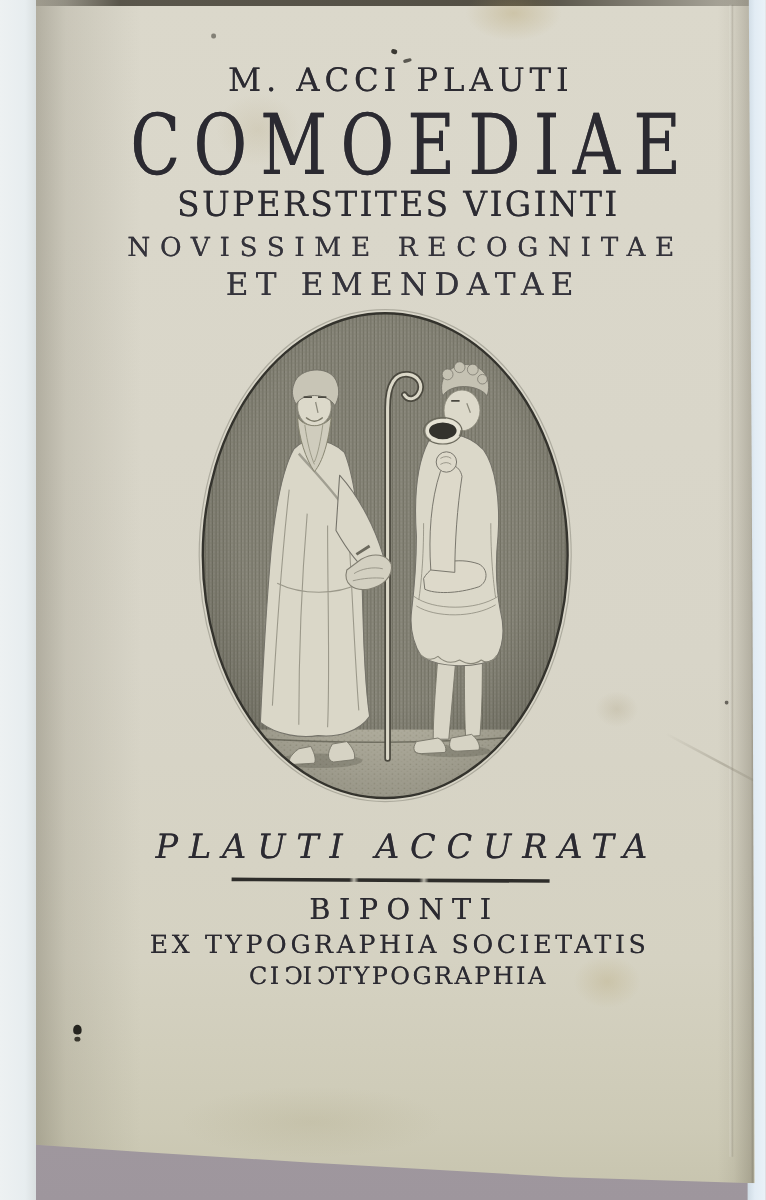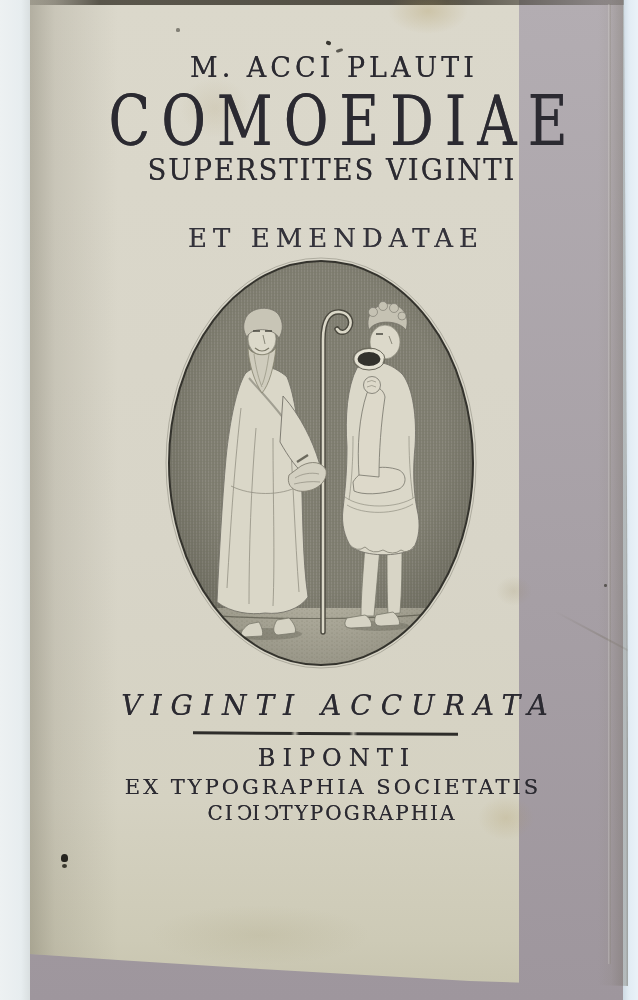--- a/index.html
+++ b/index.html
@@ -12,21 +12,21 @@
   }
   .strip-left{
     position:absolute;left:0;top:0;width:30px;height:1000px;
     background:linear-gradient(90deg,#edf1f2 0%,#e7edef 70%,#d9dfe0 100%);
   }
   .strip-right{
     position:absolute;right:0;top:0;width:15px;height:1000px;
     background:linear-gradient(90deg,#cfdbe4 0%,#e2ecf4 40%,#eaf2f8 100%);
   }
   .page{
-    position:absolute;left:0;top:0;width:519px;height:1000px;
+    position:absolute;left:0;top:0;width:638px;height:1000px;
     clip-path:polygon(30px 0,624px 0,627px 500px,629px 986px,470px 981px,260px 969px,118px 960px,30px 954px);
     background:linear-gradient(180deg,#dbd8cb 0%,#d8d5c8 55%,#d5d2c2 80%,#cdcab6 94%,#c6c3ad 100%);
   }
   .gutter-shadow{
     position:absolute;left:28px;top:0;width:90px;height:1000px;
     background:linear-gradient(90deg,rgba(95,90,74,.34) 0%,rgba(95,90,74,.14) 30%,rgba(95,90,74,0) 100%);
   }
   .edge-right-shade{
     position:absolute;left:598px;top:0;width:30px;height:1000px;
     background:linear-gradient(90deg,rgba(120,114,96,0) 0%,rgba(120,114,96,.10) 45%,rgba(98,92,76,.30) 92%,rgba(70,66,54,.45) 100%);
@@ -105,20 +105,21 @@
     <div class="stain s5"></div>
     <div class="speck k1"></div>
     <div class="speck k2"></div>
     <div class="speck k3"></div>
     <div class="speck k4"></div>
     <div class="blot"></div>
 
     <div class="txt t-author">M. ACCI PLAUTI</div>
     <div class="txt t-main">COMOEDIAE</div>
     <div class="txt t-sub">SUPERSTITES VIGINTI</div>
+    <div class="txt t-nov">NOVISSIME RECOGNITAE</div>
     <div class="txt t-eme">ET EMENDATAE</div>
 
     <svg class="engraving" viewBox="0 0 320 415" role="img" aria-label="Oval copperplate engraving: a bearded man in a long toga standing beside a comic actor wearing a grotesque open-mouthed mask, leaning on a tall crooked staff, on hatched dark background">
       <defs>
         <clipPath id="ovalClip">
             <ellipse cx="160" cy="207" rx="152" ry="202"></ellipse>
           </clipPath>
         <pattern id="wallHatch" width="3" height="3" patternUnits="userSpaceOnUse">
           <rect width="3" height="3" fill="#8b897d"></rect>
           <path d="M1,0 V3" stroke="#6f6d60" stroke-width="0.9"></path>
@@ -195,19 +196,19 @@
           <ellipse cx="208" cy="103" rx="13" ry="8.5" fill="#33322c"></ellipse>
           <ellipse cx="208" cy="103" rx="13" ry="8.5" fill="none" stroke="#e5e2d3" stroke-width="3"></ellipse>
           <ellipse cx="208" cy="103" rx="16" ry="11" fill="none" stroke="#6b695c" stroke-width="1"></ellipse>
         </g>
       </g>
 
       <ellipse cx="160" cy="207" rx="152" ry="202" fill="none" stroke="#34332d" stroke-width="2"></ellipse>
       <ellipse cx="160" cy="207" rx="155" ry="205" fill="none" stroke="#8a887c" stroke-width="1" opacity=".55"></ellipse>
     </svg>
 
-    <div class="txt t-editio">VIGINTI ACCURATA</div>
+    <div class="txt t-editio">PLAUTI ACCURATA</div>
     <div class="rule"></div>
     <div class="txt t-extyp">EX TYPOGRAPHIA SOCIETATIS</div>
     <div class="txt t-biponti">BIPONTI</div>
     <div class="txt t-date"><span>CI</span><span class="flip">C</span><span>I</span><span class="flip">C</span><span>TYPOGRAPHIA</span></div>
   </div>
 </div>
 
 </body></html>

